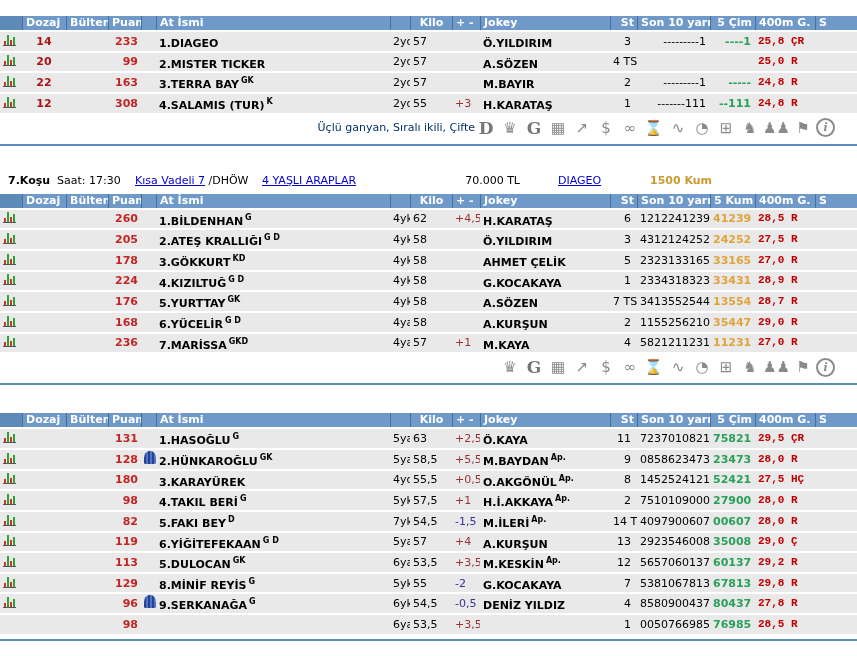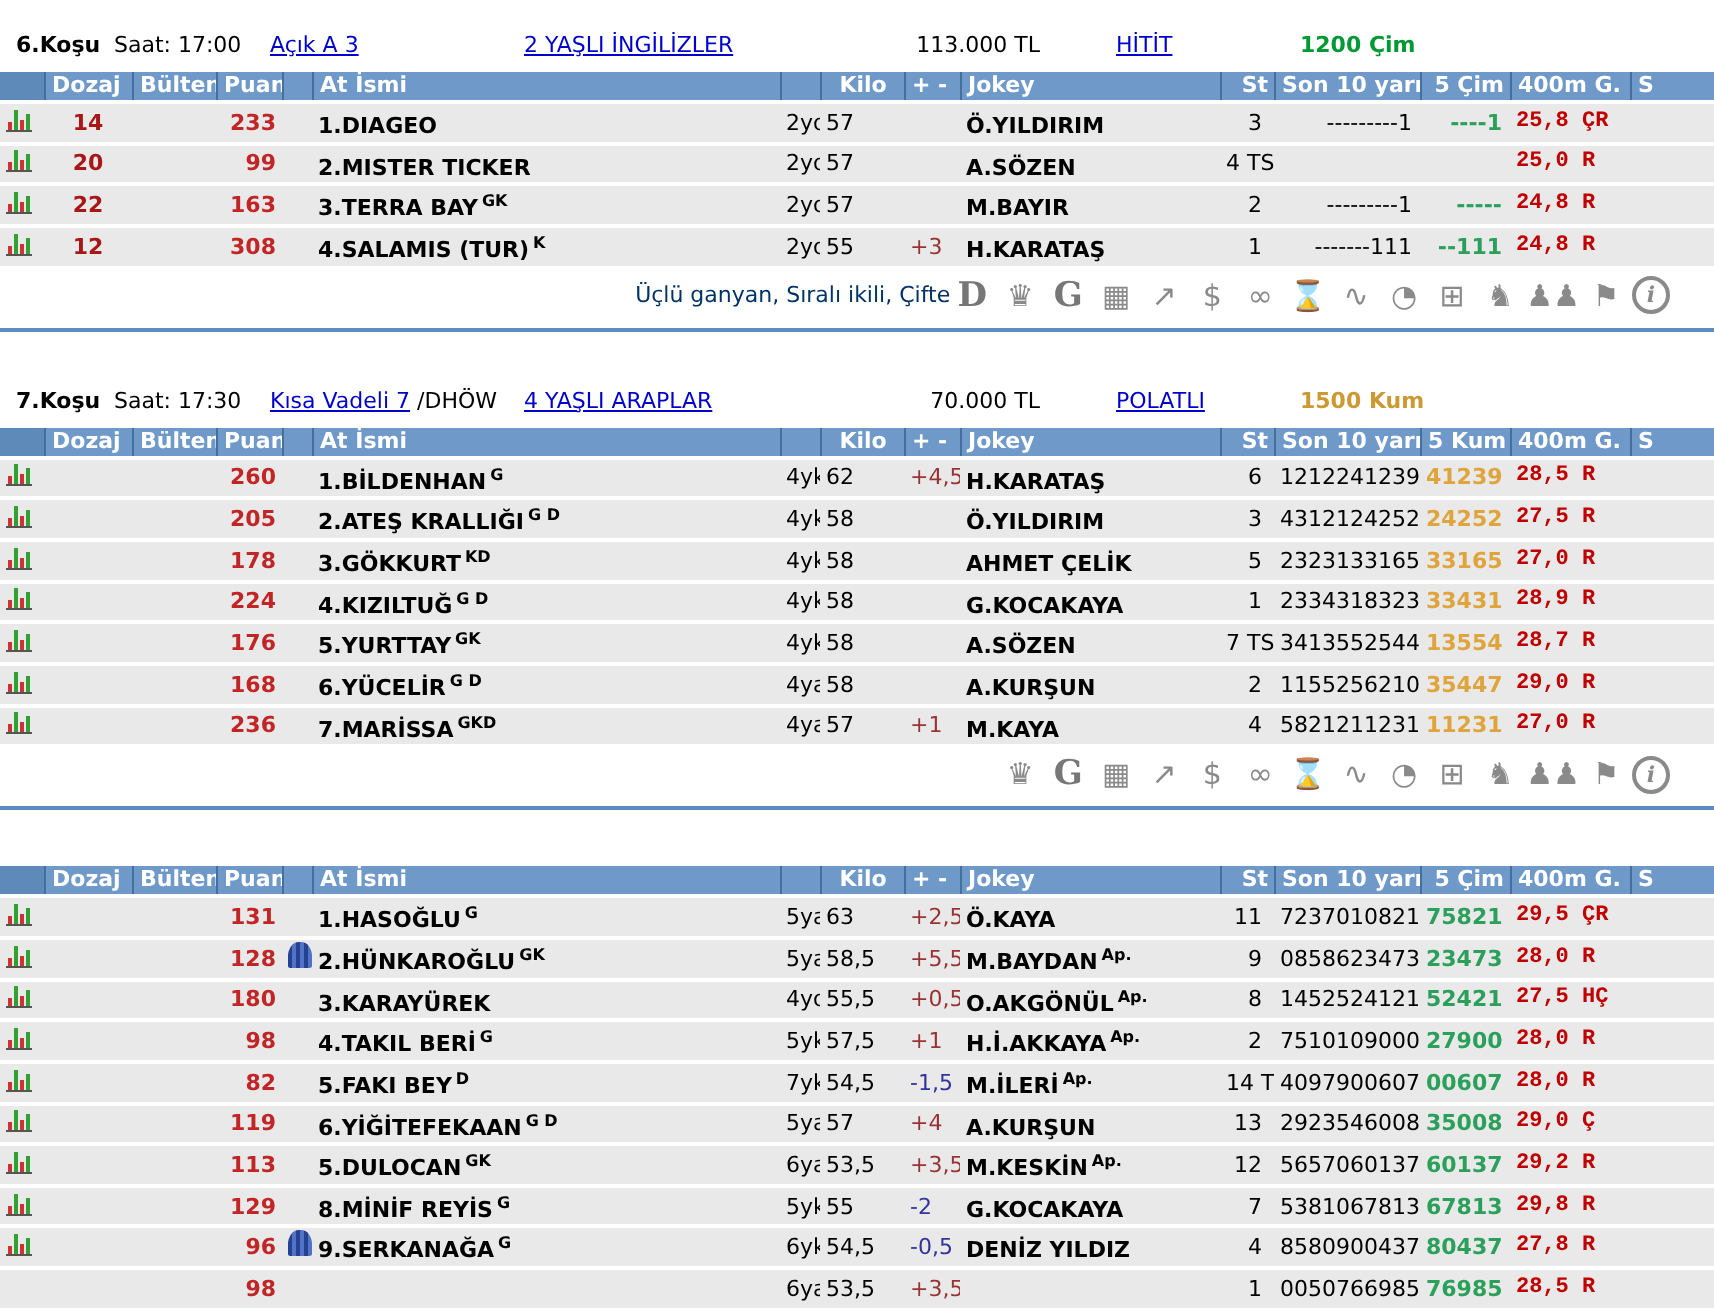--- a/index.html
+++ b/index.html
@@ -56,29 +56,20 @@
   .ficon{min-width:22px;text-align:center;font-size:15px;line-height:20px;color:#8a8a8a;cursor:pointer;}
   .ficon.letter{font-weight:bold;font-size:17px;color:#777;font-family:"DejaVu Serif","Liberation Serif",serif;}
   .ficon.info{min-width:15px;width:15px;height:15px;line-height:15px;border:2px solid #8a8a8a;border-radius:50%;
               font-size:11px;font-weight:bold;font-style:italic;font-family:"DejaVu Serif","Liberation Serif",serif;}
 </style>
 </head>
 <body>
 
 <div class="page" id="races">
   <div class="race">
-    <div class="race-header">
-      <span class="race-no">6.Koşu</span>
-      <span class="race-time">Saat: 17:00</span>
-      <span class="cond-wrap"><a class="hlink">Açık  A 3</a></span>
-      <a class="hlink category">2 YAŞLI İNGİLİZLER</a>
-      <span class="prize">113.000 TL</span>
-      <a class="hlink track">HİTİT</a>
-      <span class="distance" style="color: rgb(0, 153, 51);">1200 Çim</span>
-    </div>
     <table class="race-table">
       <colgroup>
         <col style="width:22px">
           <col style="width:44px">
           <col style="width:42px">
           <col style="width:33px">
         <col style="width:15px">
           <col style="width:234px">
           <col style="width:20px">
           <col style="width:42px">
@@ -228,21 +219,21 @@
     </div>
   </div>
 
   <div class="race">
     <div class="race-header">
       <span class="race-no">7.Koşu</span>
       <span class="race-time">Saat: 17:30</span>
       <span class="cond-wrap"><a class="hlink">Kısa Vadeli  7</a><span class="cond-suffix"> /DHÖW</span></span>
       <a class="hlink category">4 YAŞLI ARAPLAR</a>
       <span class="prize">70.000 TL</span>
-      <a class="hlink track">POLATLI</a>
+      <a class="hlink track">DIAGEO</a>
       <span class="distance" style="color: rgb(204, 153, 51);">1500 Kum</span>
     </div>
     <table class="race-table">
       <colgroup>
         <col style="width:22px">
           <col style="width:44px">
           <col style="width:42px">
           <col style="width:33px">
         <col style="width:15px">
           <col style="width:234px">

